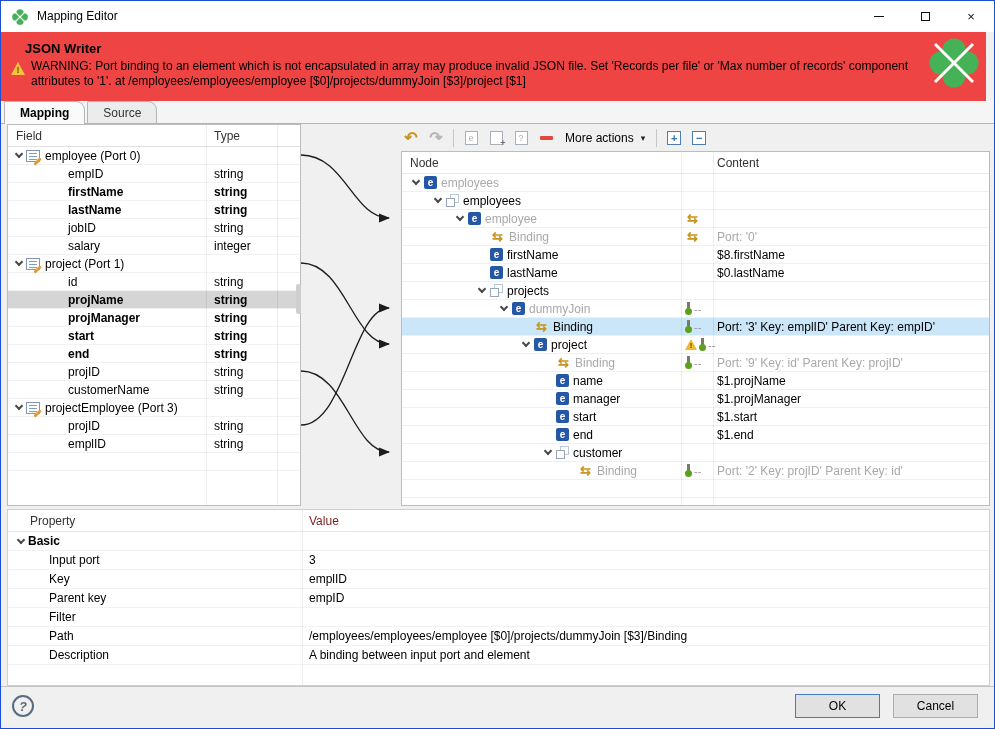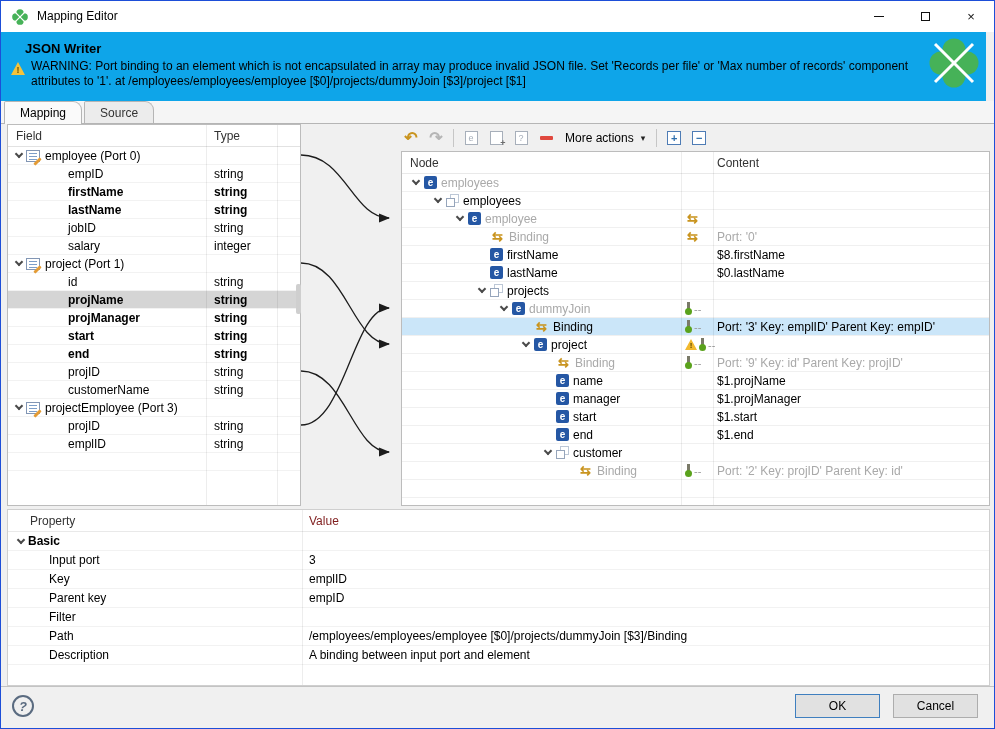--- a/index.html
+++ b/index.html
@@ -9,33 +9,33 @@
   
   .titlebar{position:absolute;left:0;top:0;right:0;height:31px;background:#fff;}
   .app-icon{position:absolute;left:11px;top:8px;width:16px;height:16px;}
   .title-text{position:absolute;left:36px;top:8px;font-size:12px;}
   .win-controls{position:absolute;right:0;top:0;height:31px;display:flex;}
   .win-btn{width:46px;height:31px;display:flex;align-items:center;justify-content:center;color:#111;}
   .min-glyph{width:10px;height:1px;background:#111;}
   .max-glyph{width:9px;height:9px;border:1px solid #111;}
   .close-glyph{font-size:13px;line-height:13px;}
   
-  .header{position:absolute;left:0;top:31px;right:8px;height:69px;background:#0ea5e9;}
+  .header{position:absolute;left:0;top:31px;right:8px;height:69px;background:#ef4444;}
   .hdr-title{position:absolute;left:24px;top:9px;font-weight:700;font-size:13px;}
   .warn-icon{position:absolute;left:10px;top:30px;width:14px;height:13px;
     clip-path:polygon(50% 0,100% 100%,0 100%);background:#f4c33c;color:#6b5200;
     font-size:9px;font-weight:700;text-align:center;line-height:16px;}
   .warn-text{position:absolute;left:30px;top:27px;line-height:15px;}
   .logo{position:absolute;right:7px;top:6px;width:50px;height:50px;}
   
   .tabbar{position:absolute;left:0;top:100px;right:0;height:23px;border-bottom:1px solid #b5b5b5;
     display:flex;align-items:flex-end;padding-left:3px;background:#f5f5f5;}
   .tab{height:22px;padding:0 15px;display:flex;align-items:center;border:1px solid #b5b5b5;
     border-bottom:none;border-radius:2px 9px 0 0;margin-right:2px;}
-  .tab.active{background:#fafafa;height:23px;margin-bottom:-1px;position:relative;z-index:2;}
+  .tab.active{background:#fafafa;height:23px;margin-bottom:-1px;position:relative;z-index:2;font-weight:bold;}
   .tab.inactive{background:#ececec;color:#333;}
   
   .content{position:absolute;left:0;top:123px;right:0;height:382px;background:#f0f0f0;}
   
   .fields{position:absolute;left:6px;top:0;width:294px;height:382px;background:#fff;border:1px solid #bcbcbc;overflow:hidden;}
   .f-head{height:22px;position:relative;border-bottom:1px solid #e2e2e2;}
   .f-head .h1{position:absolute;left:8px;top:4px;color:#333;}
   .f-head .h2{position:absolute;left:206px;top:4px;color:#333;}
   .f-row{height:18px;position:relative;display:flex;align-items:center;border-bottom:1px solid #f2f2f2;}
   .f-row.sel{background:#d5d5d5;}

